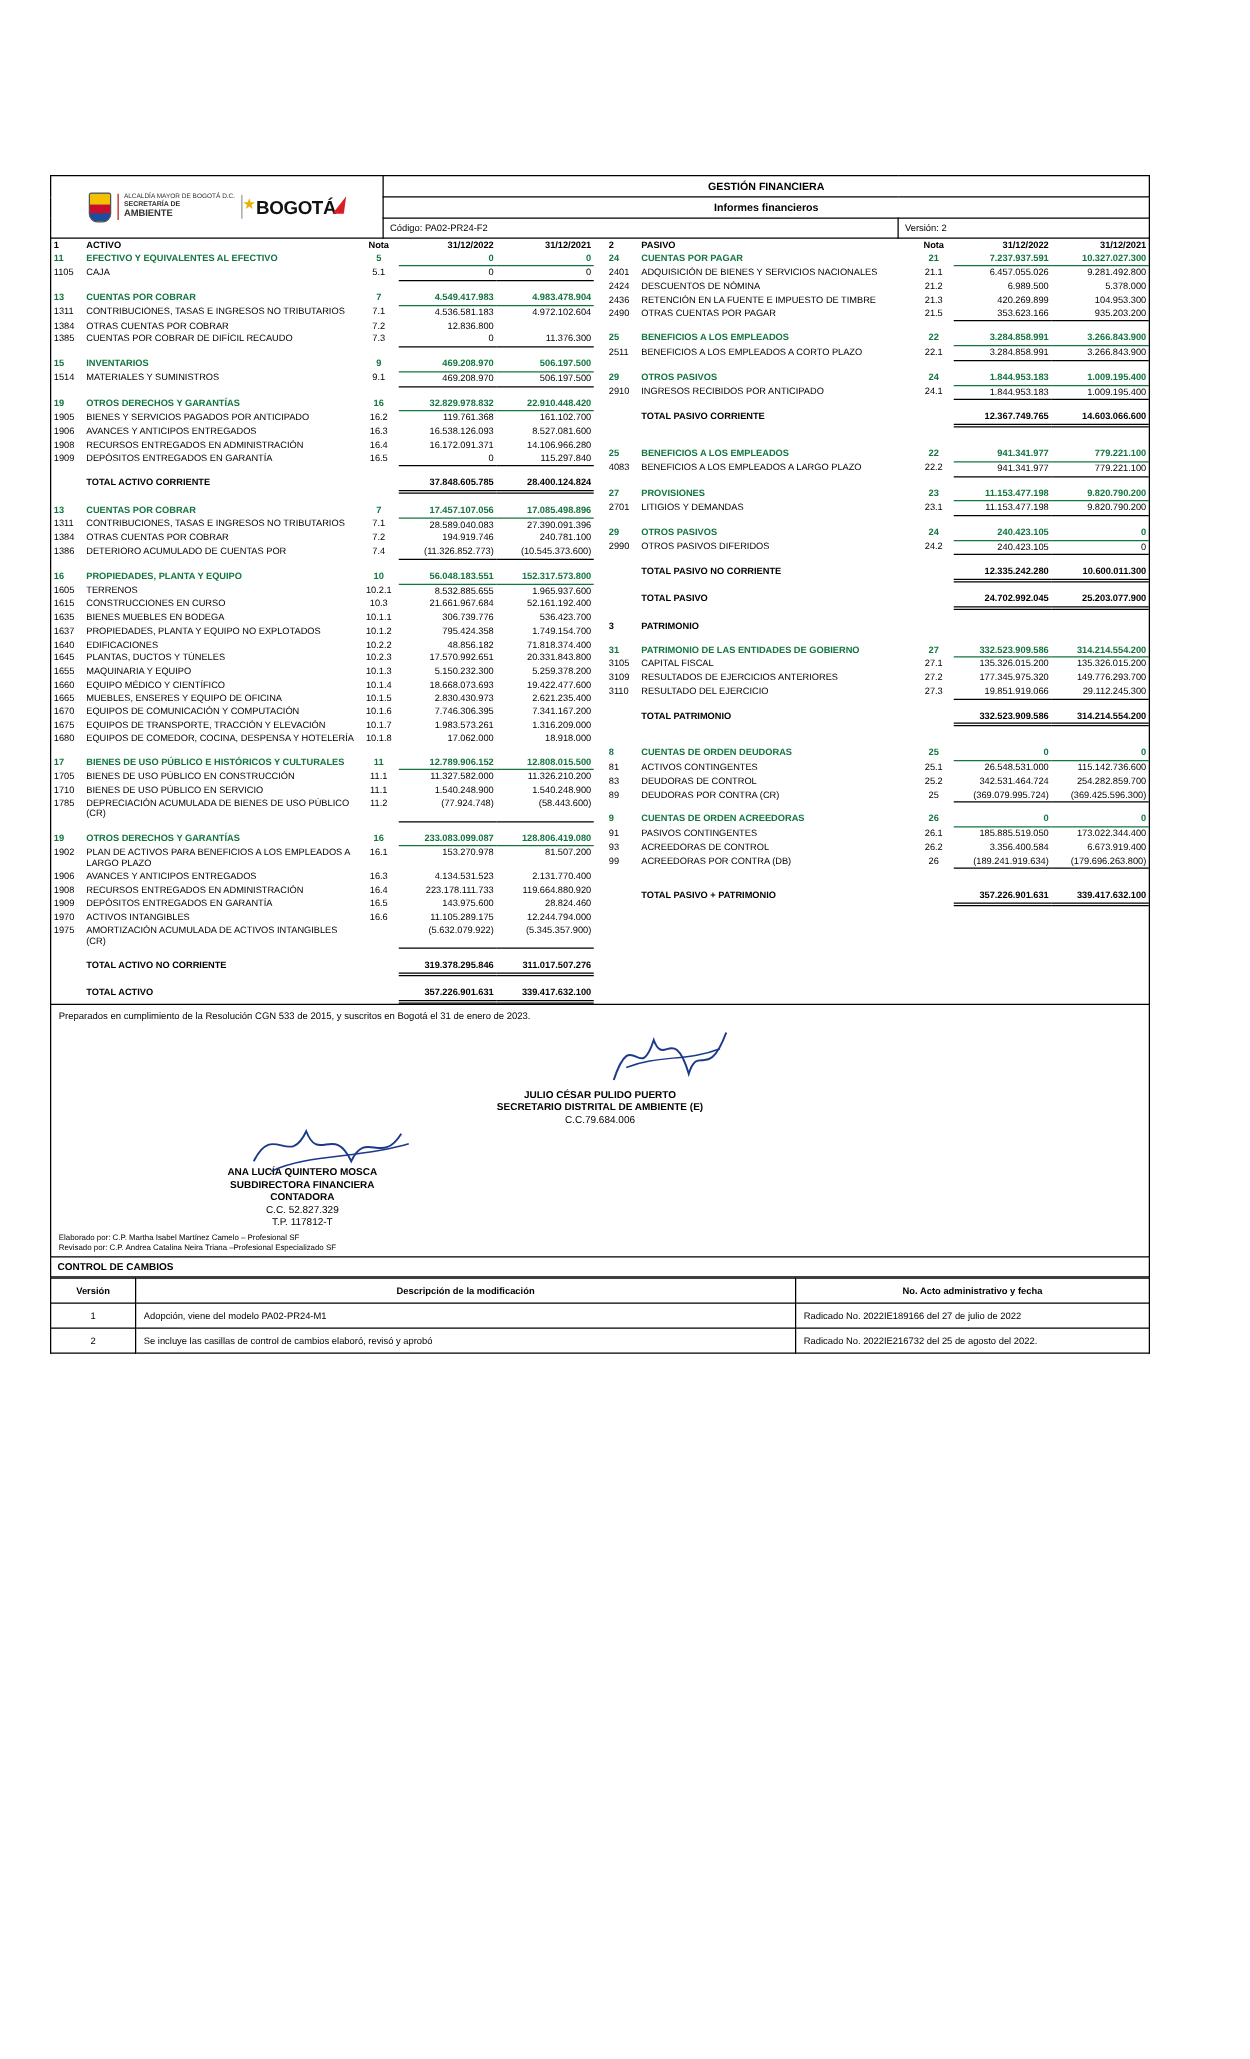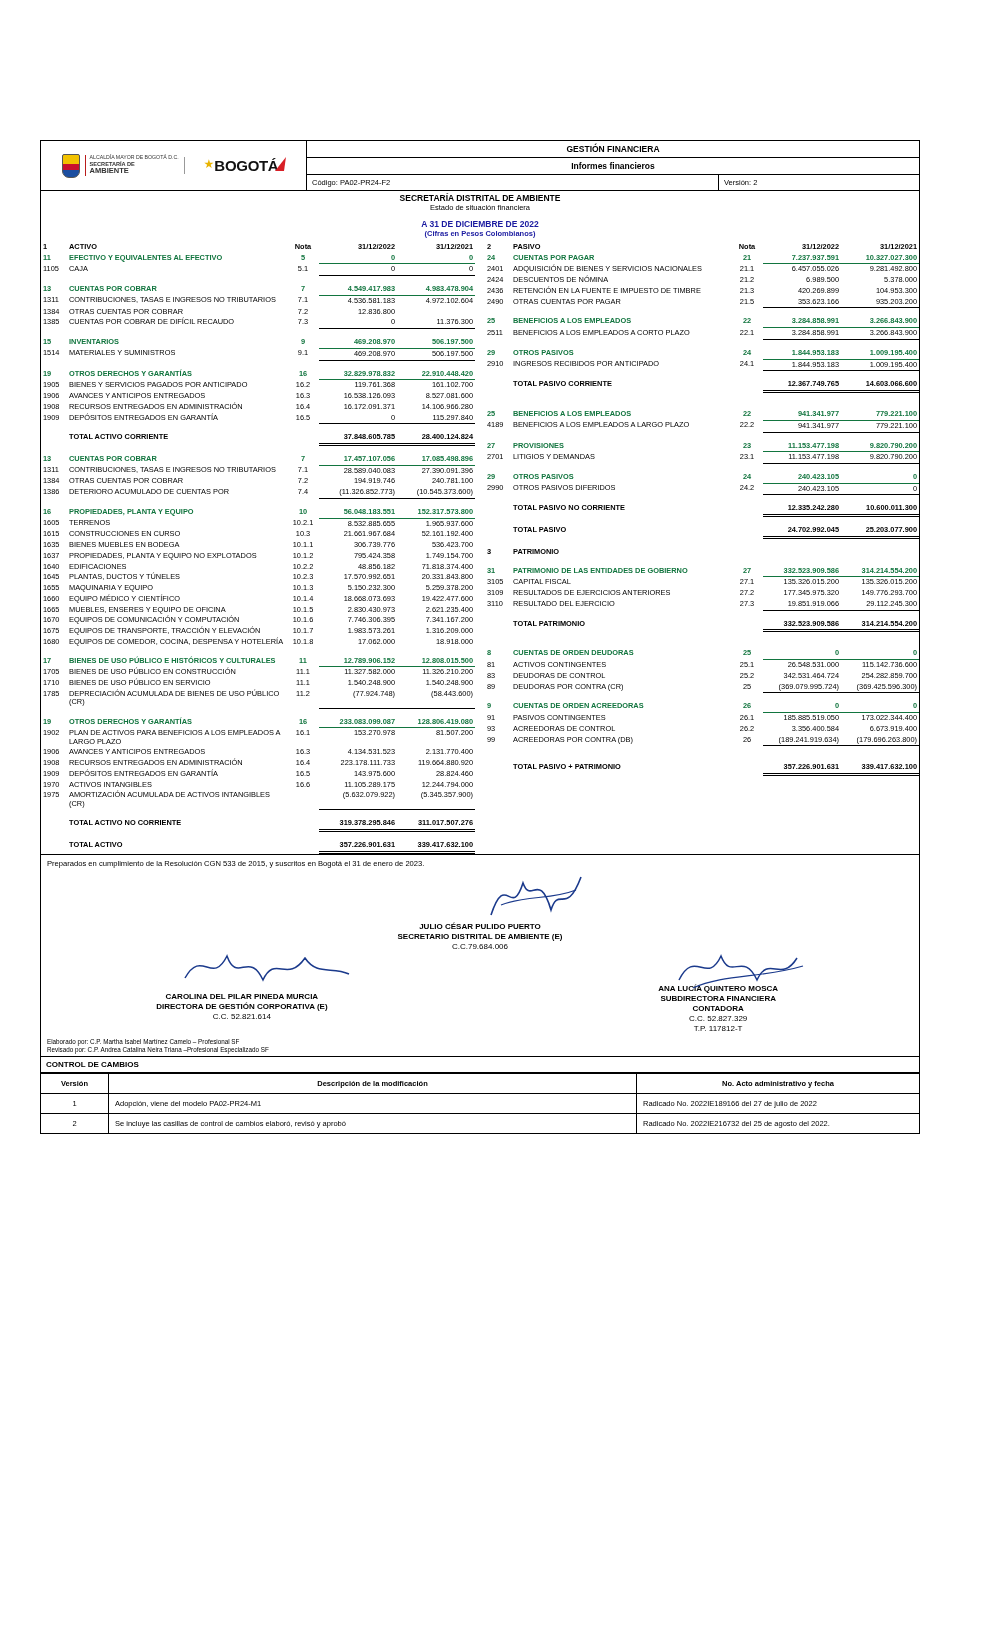--- a/index.html
+++ b/index.html
@@ -161,45 +161,38 @@
       <tbody>
           <tr>
         <td class="logo-cell" rowspan="3">
           <div class="logo-wrap">
             <div class="logo-shield"></div>
             <div class="logo-text1">
               <div>ALCALDÍA MAYOR DE BOGOTÁ D.C.</div>
               <div style="font-weight:bold;font-size:5.6px;">SECRETARÍA DE</div>
               <div style="font-weight:bold;font-size:7.5px;">AMBIENTE</div>
             </div>
-            <div style="border-left:1px solid #999;padding-left:19px;">
+            <div style="border-left:1px solid #999;padding-left:0;">
               <span class="logo-star">★</span><span class="logo-bogota">BOGOTÁ</span><span class="logo-swoosh"></span>
             </div>
           </div>
         </td>
         <td colspan="2" class="hdr-center">GESTIÓN FINANCIERA</td>
       </tr>
       <tr>
         <td colspan="2" class="hdr-center">Informes financieros</td>
       </tr>
       <tr>
         <td style="font-size:7.5px;">Código: PA02-PR24-F2</td>
         <td style="font-size:7.5px; width:190px;">Versión: 2</td>
       </tr>
     </tbody>
       </table>
 
     <div style="border:1px solid #000; border-top:none;">
-      <div class="title-block">
-        <div class="t1">SECRETARÍA DISTRITAL DE AMBIENTE</div>
-        <div class="t2">Estado de situación financiera</div>
-        <div style="height:7px;"></div>
-        <div class="t3">A  31 DE DICIEMBRE DE 2022</div>
-        <div class="t4">(Cifras en Pesos Colombianos)</div>
-      </div>
 
       <table class="fin">
         <colgroup>
           <col style="width:26px">
             <col>
             <col style="width:32px">
             <col style="width:78px">
             <col style="width:78px">
           <col style="width:10px">
           <col style="width:26px">
@@ -671,21 +664,21 @@
                       <td colspan="5" style="height:6px;"></td>
                     </tr>
                     <tr class="grp">
                       <td class="cod">25</td>
                       <td class="nom">BENEFICIOS A LOS EMPLEADOS</td>
                       <td class="nota">22</td>
                       <td class="num u1">941.341.977</td>
                       <td class="num u1">779.221.100</td>
                     </tr>
                     <tr class="">
-                      <td class="cod">4189</td>
+                      <td class="cod">4083</td>
                       <td class="nom">BENEFICIOS A LOS EMPLEADOS A LARGO PLAZO</td>
                       <td class="nota">22.2</td>
                       <td class="num u1b">941.341.977</td>
                       <td class="num u1b">779.221.100</td>
                     </tr>
                     <tr>
                       <td colspan="5" style="height:6px;"></td>
                     </tr>
                     <tr class="grp">
                       <td class="cod">27</td>
@@ -883,30 +876,20 @@
         <path d="M20,40 C45,30 70,35 95,25" stroke="#1b3a8c" fill="none" stroke-width="1.2"></path>
       </svg>
 
       <div class="sig-block" style="margin-top:54px;">
         <div class="sig-name">JULIO CÉSAR PULIDO PUERTO</div>
         <div class="sig-sub">SECRETARIO DISTRITAL DE AMBIENTE (E)</div>
         <div class="sig-cc">C.C.79.684.006</div>
       </div>
 
       <div style="display:flex; justify-content:space-between; margin-top:22px; position:relative;">
-        <div style="width:45%; position:relative;">
-          <svg class="scribble" style="left:130px; top:-28px;" width="180" height="45">
-            <path d="M8,32 C25,2 35,40 50,10 C60,38 72,4 86,34 C98,8 110,38 128,12 C140,30 155,20 172,28" stroke="#1b3a8c" fill="none" stroke-width="1.5"></path>
-          </svg>
-          <div class="sig-block" style="margin-top:18px;">
-            <div class="sig-name">CAROLINA DEL PILAR PINEDA MURCIA</div>
-            <div class="sig-sub">DIRECTORA DE GESTIÓN CORPORATIVA (E)</div>
-            <div class="sig-cc">C.C. 52.821.614</div>
-          </div>
-        </div>
         <div style="width:45%; position:relative;">
           <svg class="scribble" style="left:150px; top:-30px;" width="160" height="48">
             <path d="M6,36 C22,4 34,42 48,12 C58,38 70,6 84,36 C96,10 108,40 124,14" stroke="#1b3a8c" fill="none" stroke-width="1.5"></path>
             <path d="M20,44 C50,30 90,34 130,22" stroke="#1b3a8c" fill="none" stroke-width="1.2"></path>
           </svg>
           <div class="sig-block" style="margin-top:10px;">
             <div class="sig-name">ANA LUCÍA QUINTERO MOSCA</div>
             <div class="sig-sub">SUBDIRECTORA FINANCIERA</div>
             <div class="sig-sub">CONTADORA</div>
             <div class="sig-cc">C.C. 52.827.329</div>

